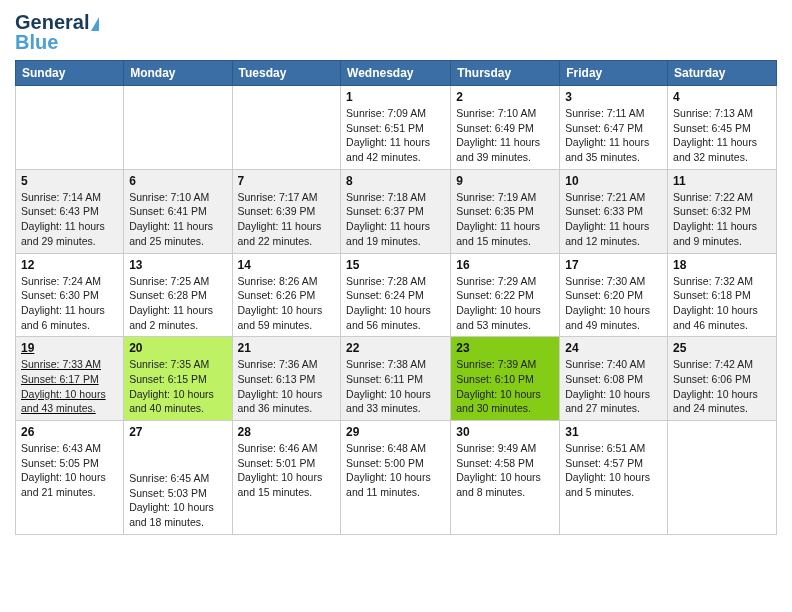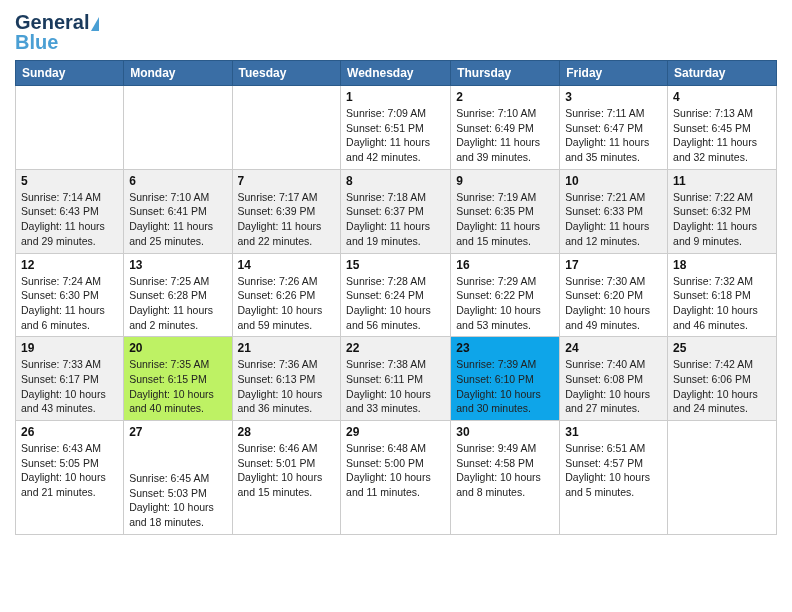--- a/index.html
+++ b/index.html
@@ -231,21 +231,21 @@
           </td>
           <td>
             <div class="day-number">13</div>
             <div class="day-info" style="white-space: pre-line;">Sunrise: 7:25 AM
 Sunset: 6:28 PM
 Daylight: 11 hours
 and 2 minutes.</div>
           </td>
           <td>
             <div class="day-number">14</div>
-            <div class="day-info" style="white-space: pre-line;">Sunrise: 7:26 AM
+            <div class="day-info" style="white-space: pre-line;">Sunrise: 8:26 AM
 Sunset: 6:26 PM
 Daylight: 10 hours
 and 59 minutes.</div>
           </td>
           <td>
             <div class="day-number">15</div>
             <div class="day-info" style="white-space: pre-line;">Sunrise: 7:28 AM
 Sunset: 6:24 PM
 Daylight: 10 hours
 and 56 minutes.</div>
@@ -266,21 +266,21 @@
           </td>
           <td>
             <div class="day-number">18</div>
             <div class="day-info" style="white-space: pre-line;">Sunrise: 7:32 AM
 Sunset: 6:18 PM
 Daylight: 10 hours
 and 46 minutes.</div>
           </td>
         </tr>
         <tr>
-          <td style="background: rgb(240, 240, 240);">
+          <td style="background: rgb(240, 240, 240); text-decoration: underline;">
             <div class="day-number">19</div>
             <div class="day-info" style="white-space: pre-line;">Sunrise: 7:33 AM
 Sunset: 6:17 PM
 Daylight: 10 hours
 and 43 minutes.</div>
           </td>
           <td style="background: #bef264;">
             <div class="day-number">20</div>
             <div class="day-info" style="white-space: pre-line;">Sunrise: 7:35 AM
 Sunset: 6:15 PM
@@ -294,21 +294,21 @@
 Daylight: 10 hours
 and 36 minutes.</div>
           </td>
           <td style="background: rgb(240, 240, 240);">
             <div class="day-number">22</div>
             <div class="day-info" style="white-space: pre-line;">Sunrise: 7:38 AM
 Sunset: 6:11 PM
 Daylight: 10 hours
 and 33 minutes.</div>
           </td>
-          <td style="background: #0ea5e9;">
+          <td style="background: #84cc16;">
             <div class="day-number">23</div>
             <div class="day-info" style="white-space: pre-line;">Sunrise: 7:39 AM
 Sunset: 6:10 PM
 Daylight: 10 hours
 and 30 minutes.</div>
           </td>
           <td style="background: rgb(240, 240, 240);">
             <div class="day-number">24</div>
             <div class="day-info" style="white-space: pre-line;">Sunrise: 7:40 AM
 Sunset: 6:08 PM

